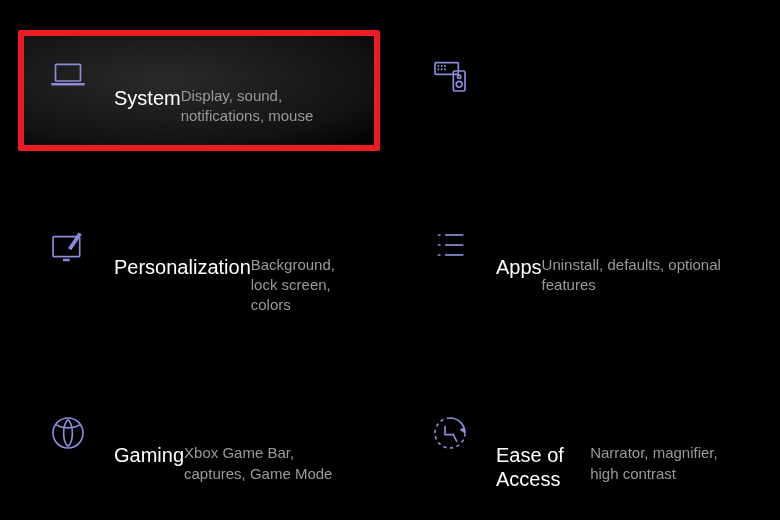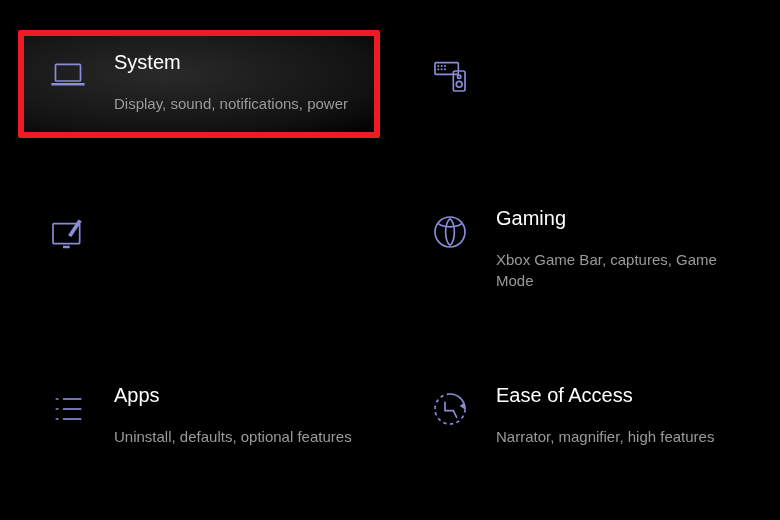--- a/index.html
+++ b/index.html
@@ -43,23 +43,23 @@
   }
   .icon-wrap svg {
     width: 40px;
     height: 40px;
     stroke: #8b8cd9;
     fill: none;
     stroke-width: 2;
   }
   .text-wrap {
     display: flex;
-    flex-direction: column;
-    gap: 20px;
+    gap: 0;
     max-width: 250px;
+    margin-top: 36px;
   }
   .item-title {
     font-size: 20px;
     font-weight: 400;
     color: #ffffff;
     line-height: 1.2;
   }
   .item-desc {
     font-size: 15px;
     color: #9a9a9a;
@@ -73,21 +73,21 @@
 
   <div class="settings-item highlighted">
     <span class="icon-wrap">
       <svg viewBox="0 0 48 48">
         <rect x="9" y="10" width="30" height="20" rx="1"></rect>
         <line x1="4" y1="34" x2="44" y2="34" stroke-width="3"></line>
       </svg>
     </span>
     <div class="text-wrap">
       <div class="item-title">System</div>
-      <div class="item-desc">Display, sound, notifications, power</div>
+      <div class="item-desc">Display, sound, notifications, mouse</div>
     </div>
   </div>
 
   <div class="settings-item">
     <span class="icon-wrap">
       <svg viewBox="0 0 48 48">
         <rect x="6" y="8" width="28" height="14" rx="1"></rect>
         <line x1="10" y1="12" x2="10" y2="12" stroke-linecap="round" stroke-width="2.5"></line>
         <line x1="14" y1="12" x2="14" y2="12" stroke-linecap="round" stroke-width="2.5"></line>
         <line x1="18" y1="12" x2="18" y2="12" stroke-linecap="round" stroke-width="2.5"></line>
@@ -105,34 +105,23 @@
 
   <div class="settings-item">
     <span class="icon-wrap">
       <svg viewBox="0 0 48 48">
         <rect x="6" y="14" width="32" height="24" rx="1"></rect>
         <line x1="18" y1="42" x2="26" y2="42" stroke-width="3"></line>
         <path d="M 24 28 L 36 10 L 40 12 L 28 30 Z" fill="#8b8cd9" stroke="none"></path>
         <line x1="36" y1="10" x2="40" y2="12"></line>
       </svg>
     </span>
-  </div>
-
-  <div class="settings-item">
-    <span class="icon-wrap">
-      <svg viewBox="0 0 48 48" stroke-width="2.2">
-        <circle cx="24" cy="24" r="18"></circle>
-        <path d="M 24 8 C 17 14, 17 34, 24 40"></path>
-        <path d="M 24 8 C 31 14, 31 34, 24 40"></path>
-        <path d="M 10 14 C 16 19, 32 19, 38 14"></path>
-      </svg>
-    </span>
     <div class="text-wrap">
-      <div class="item-title">Gaming</div>
-      <div class="item-desc">Xbox Game Bar, captures, Game Mode</div>
+      <div class="item-title">Personalization</div>
+      <div class="item-desc">Background, lock screen, colors</div>
     </div>
   </div>
 
   <div class="settings-item">
     <span class="icon-wrap">
       <svg viewBox="0 0 48 48" stroke-width="3">
         <line x1="10" y1="12" x2="12" y2="12" stroke-linecap="round"></line>
         <line x1="18" y1="12" x2="40" y2="12"></line>
         <line x1="10" y1="24" x2="12" y2="24" stroke-linecap="round"></line>
         <line x1="18" y1="24" x2="40" y2="24"></line>
@@ -142,26 +131,41 @@
     </span>
     <div class="text-wrap">
       <div class="item-title">Apps</div>
       <div class="item-desc">Uninstall, defaults, optional features</div>
     </div>
   </div>
 
   <div class="settings-item">
     <span class="icon-wrap">
       <svg viewBox="0 0 48 48" stroke-width="2.2">
+        <circle cx="24" cy="24" r="18"></circle>
+        <path d="M 24 8 C 17 14, 17 34, 24 40"></path>
+        <path d="M 24 8 C 31 14, 31 34, 24 40"></path>
+        <path d="M 10 14 C 16 19, 32 19, 38 14"></path>
+      </svg>
+    </span>
+    <div class="text-wrap">
+      <div class="item-title">Gaming</div>
+      <div class="item-desc">Xbox Game Bar, captures, Game Mode</div>
+    </div>
+  </div>
+
+  <div class="settings-item">
+    <span class="icon-wrap">
+      <svg viewBox="0 0 48 48" stroke-width="2.2">
         <path d="M 24 6 A 18 18 0 1 0 42 24" stroke-dasharray="4 4"></path>
         <path d="M 24 6 A 18 18 0 0 1 42 24"></path>
         <polyline points="36,20 42,24 40,17" fill="#8b8cd9" stroke="#8b8cd9" stroke-width="1"></polyline>
         <polyline points="18,16 18,26 28,26" stroke-linecap="round" stroke-linejoin="round"></polyline>
         <polyline points="28,26 32,34" stroke-linecap="round"></polyline>
       </svg>
     </span>
     <div class="text-wrap">
       <div class="item-title">Ease of Access</div>
-      <div class="item-desc">Narrator, magnifier, high features</div>
+      <div class="item-desc">Narrator, magnifier, high contrast</div>
     </div>
   </div>
 
 </div>
 
 </body></html>

